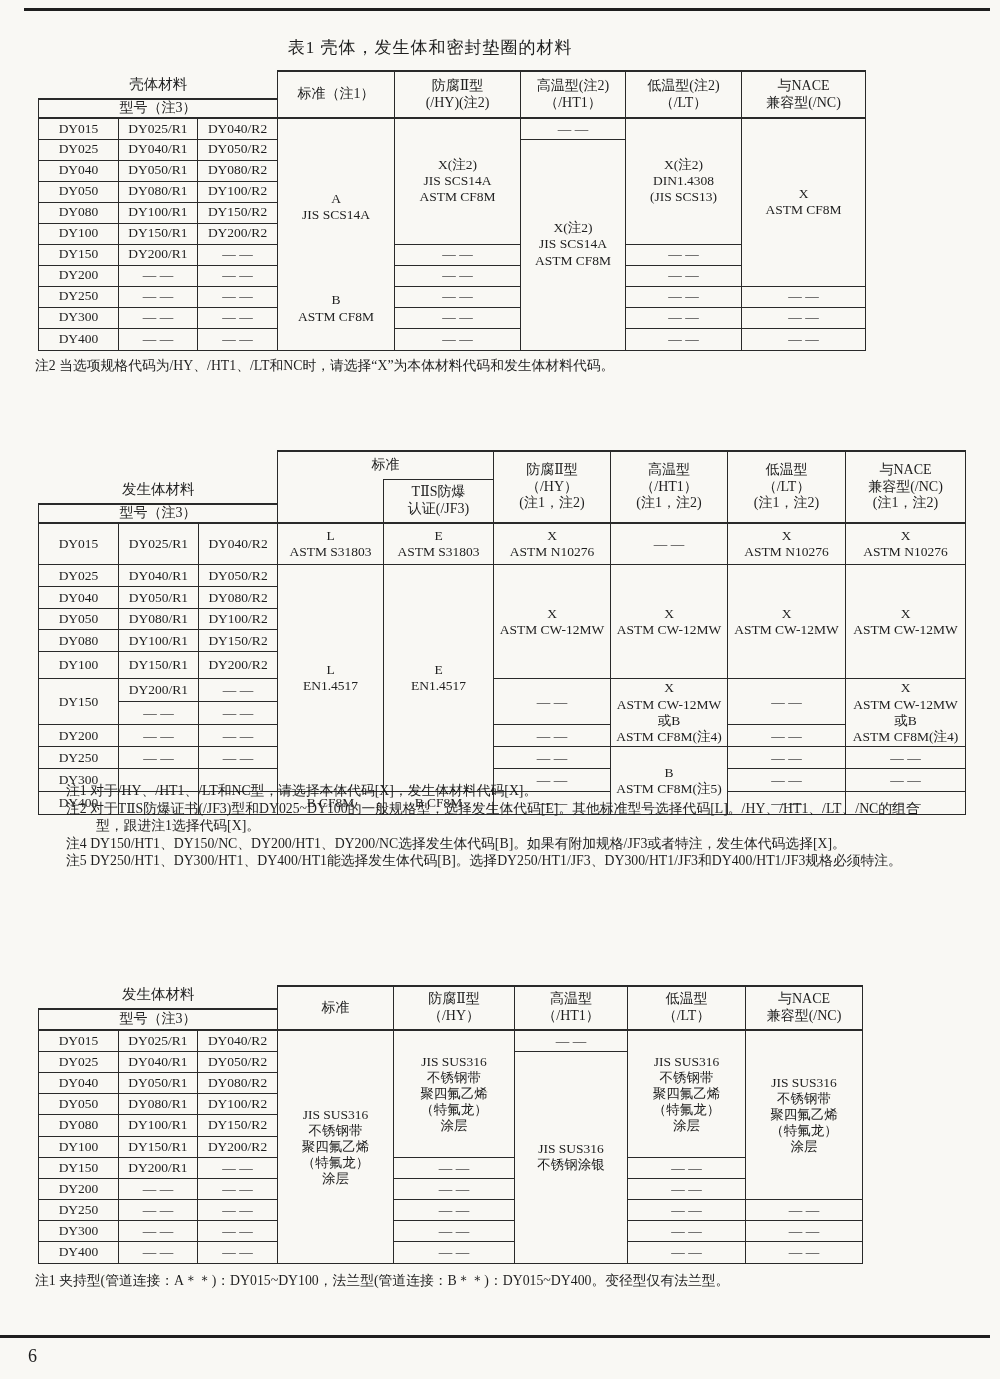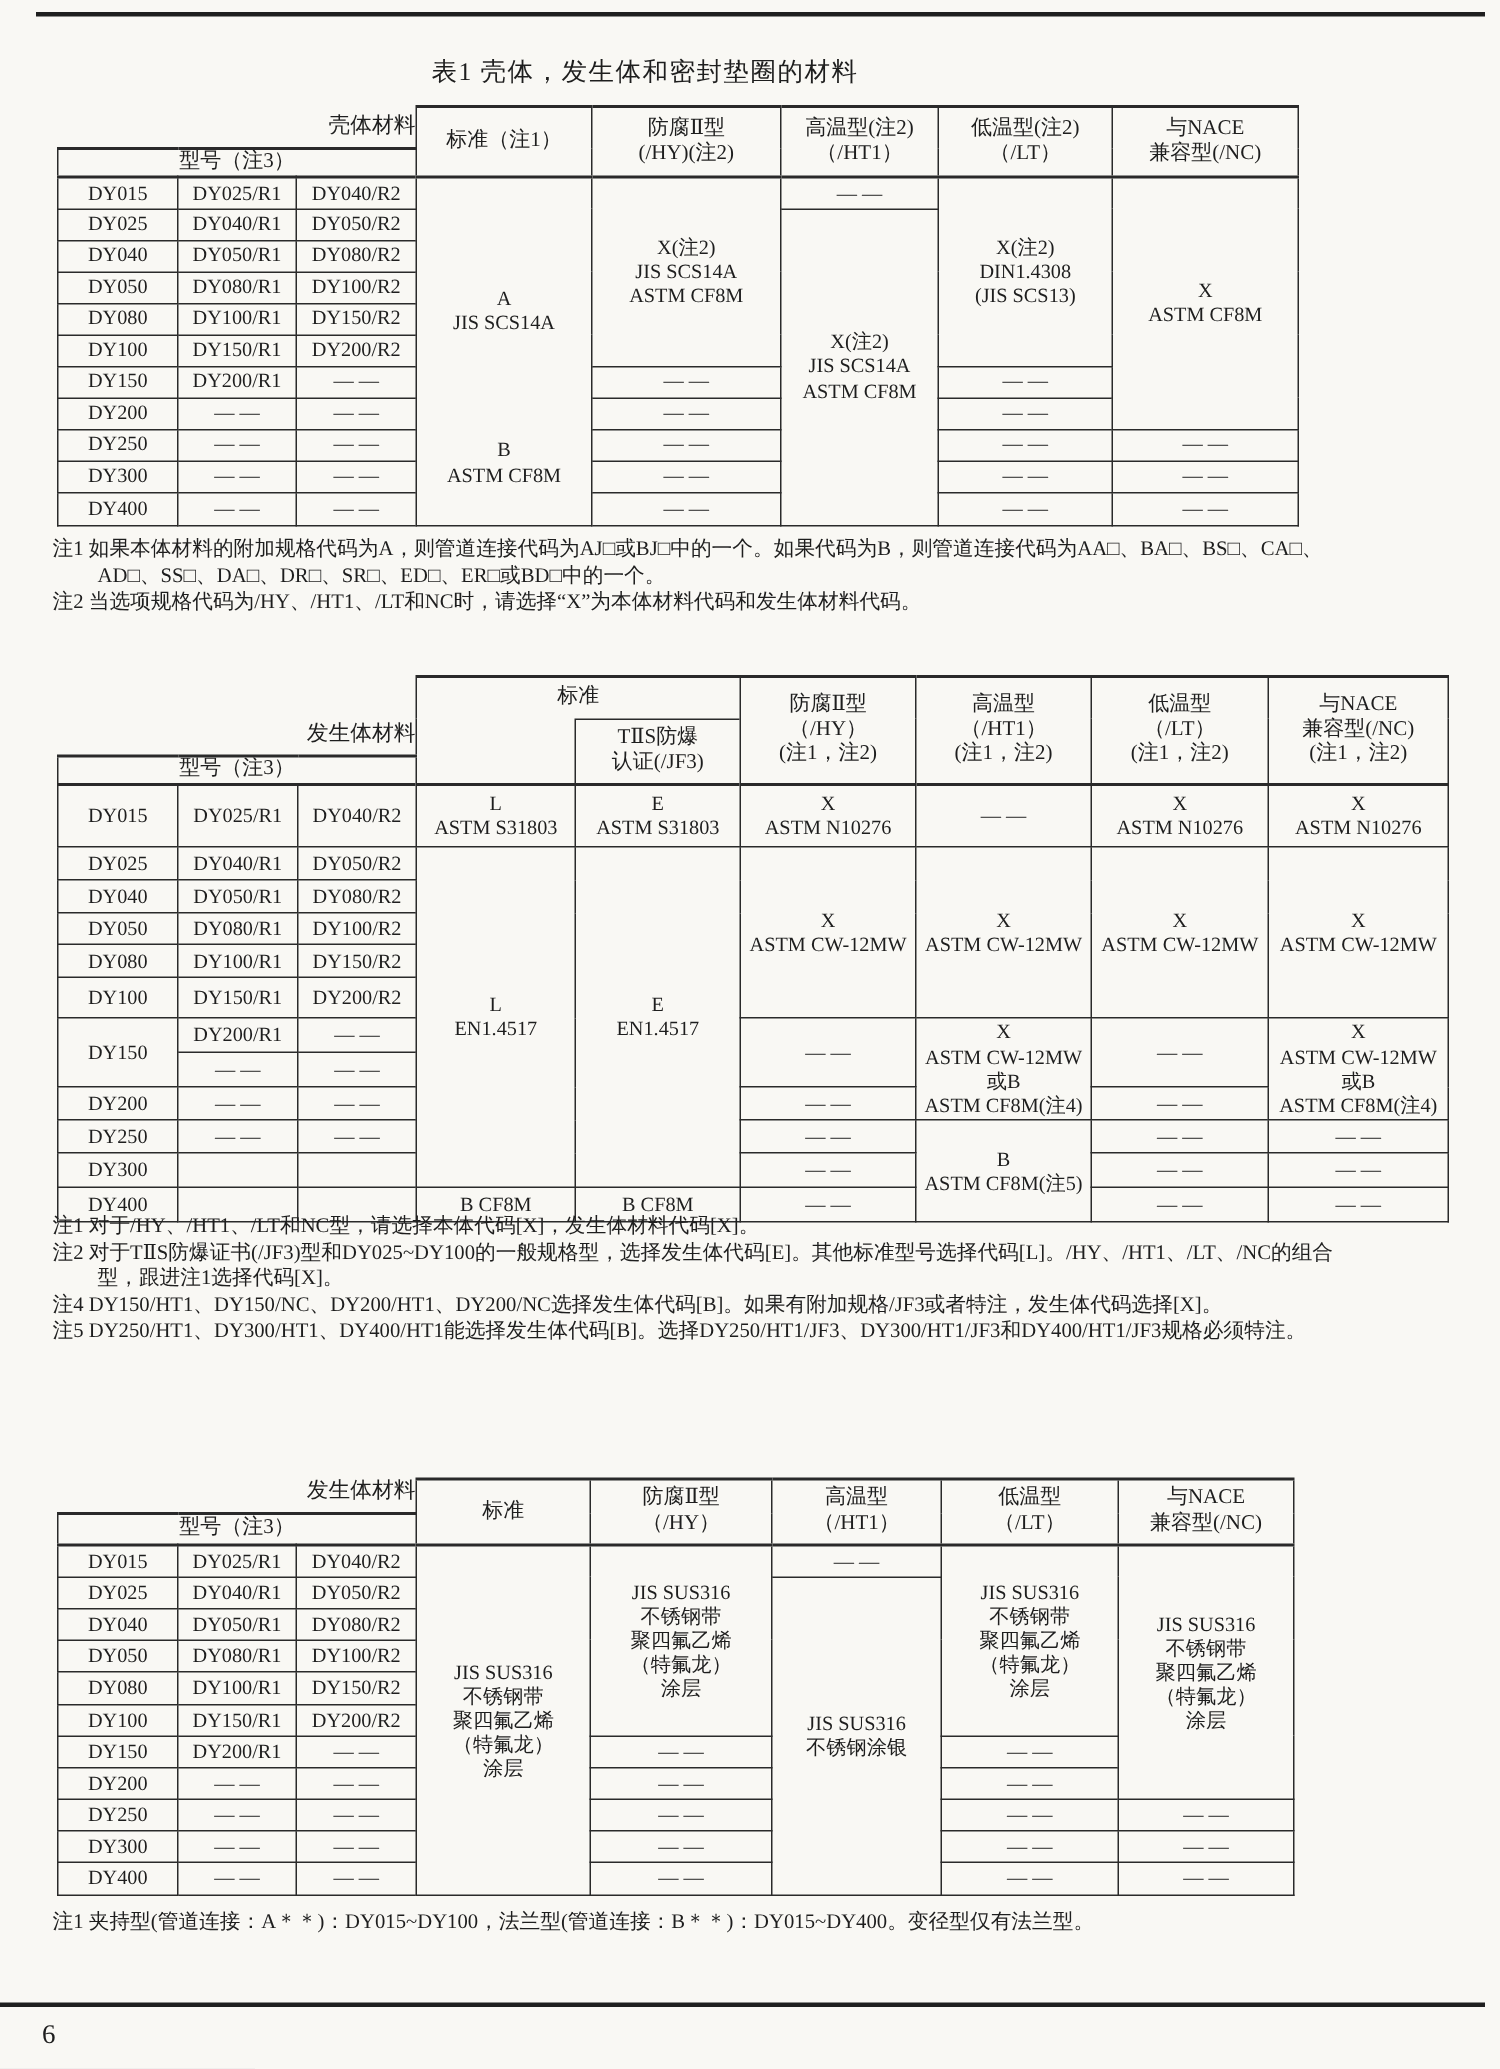--- a/index.html
+++ b/index.html
@@ -18,34 +18,34 @@
   .tbl td {
     border:1px solid #2a2a2a; text-align:center; vertical-align:middle;
     font-size:13.5px; line-height:1.2; white-space:pre-line; padding:0;
     overflow:hidden;
   }
   .tbl td.hdr { font-size:14px; }
   .tbl td.mh  { font-size:14px; border-top-width:2px; border-bottom-width:2px; }
   .bt2 { border-top-width:2px !important; }
   .bb2 { border-bottom-width:2px !important; }
   .tbl td.nb  { border:none; }
-  .tbl td.lbl { vertical-align:bottom; text-align:right; font-size:14.5px; padding:0 0 5px 1px; }
+  .tbl td.lbl { vertical-align:bottom; text-align:center; font-size:14.5px; padding:0 0 5px 1px; }
   .tbl td.stdhdr { border-bottom:none; }
   .tbl td.stdcont{ border-top:none; }
   .split { vertical-align:top; }
   .split .blk-a { margin-top:47px; }
   .split .blk-b { margin-top:53px; }
   .t1 { left:38px; top:70px;  width:827px; }
   .t2 { left:38px; top:450px; width:927px; }
   .t3 { left:38px; top:985px; width:824px; }
 
   .notes { position:absolute; left:35px; width:930px; font-size:13.8px; line-height:17.6px; }
   .notes p { margin:0; padding-left:30px; text-indent:-30px; white-space:pre-line; }
   .n1 { top:357px; }
-  .n2 { top:808px; }
+  .n2 { top:782px;margin-left:31px; }
   .n3 { top:1272px; }
 </style>
 </head>
 <body>
 
 <div class="page">
   <div class="top-rule"></div>
   <div class="title">表1 壳体，发生体和密封垫圈的材料</div>
 
   <table class="tbl t1">
@@ -158,22 +158,20 @@
       <td>— —</td>
       <td>— —</td>
       <td>— —</td>
       <td>— —</td>
       <td>— —</td>
     </tr>
   </tbody>
     </table>
 
   <div class="notes n1">
-    <p>注1 如果本体材料的附加规格代码为A，则管道连接代码为AJ□或BJ□中的一个。如果代码为B，则管道连接代码为AA□、BA□、BS□、CA□、
-AD□、SS□、DA□、DR□、SR□、ED□、ER□或BD□中的一个。</p>
     <p>注2 当选项规格代码为/HY、/HT1、/LT和NC时，请选择“X”为本体材料代码和发生体材料代码。</p>
   </div>
 
   <table class="tbl t2">
     <colgroup>
         <col style="width:80px">
         <col style="width:80px">
         <col style="width:79px">
         <col style="width:106px">
         <col style="width:110px">

